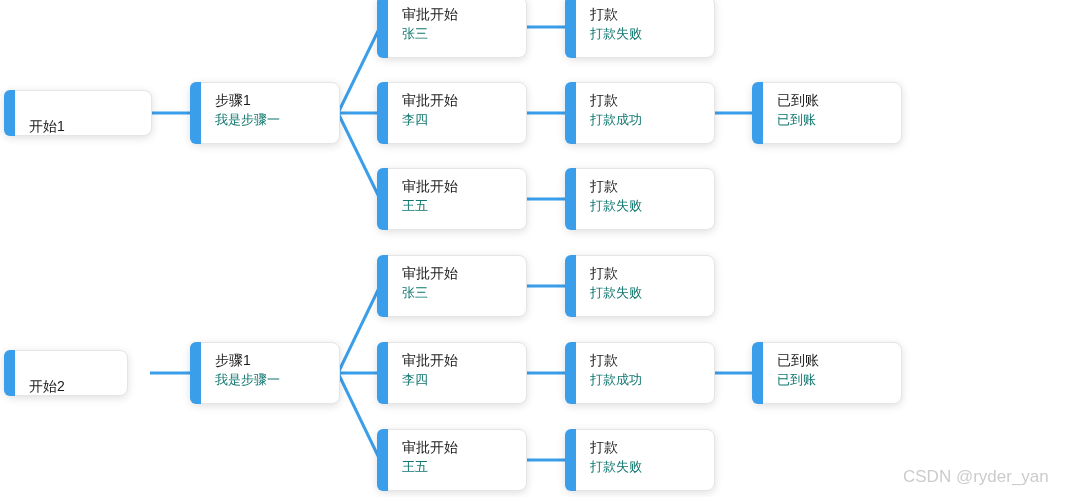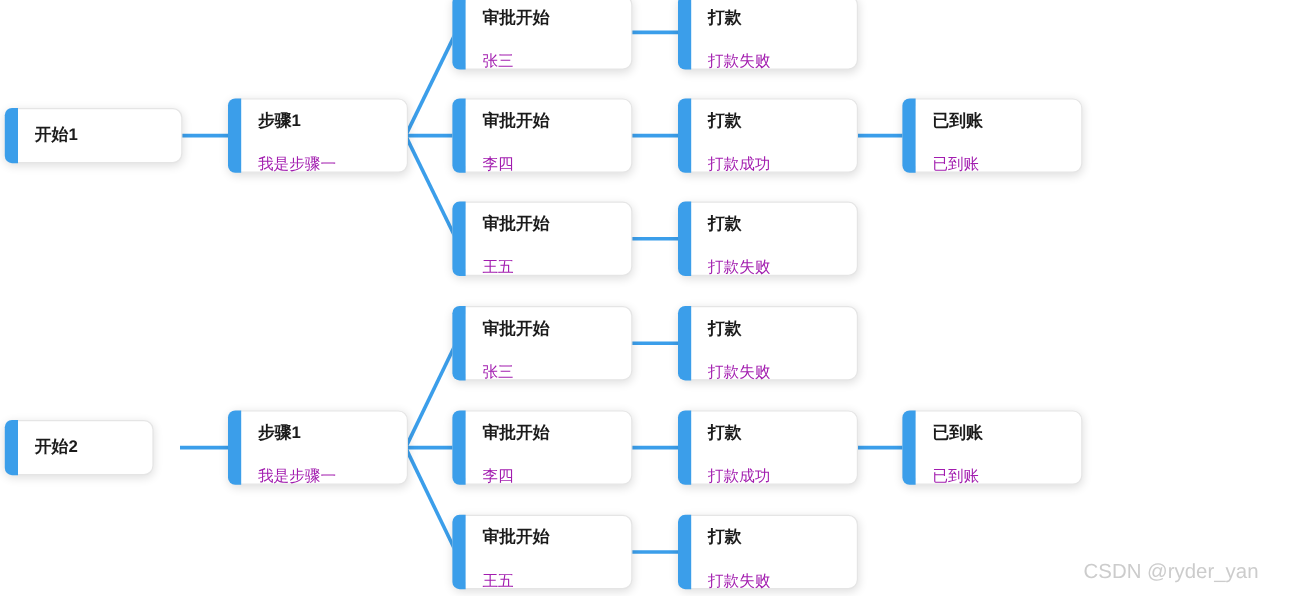--- a/index.html
+++ b/index.html
@@ -14,33 +14,33 @@
   .edges line { stroke: var(--accent); stroke-width: 3; }
   .node {
     position: absolute; z-index: 2;
     width: 150px; box-sizing: border-box;
     background: #ffffff;
     border: 1px solid #e5e5e5;
     border-radius: 8px;
     box-shadow: 0 2px 8px rgba(0,0,0,0.13);
     padding: 9px 10px 9px 24px;
   }
-  .node.one { height: 46px; display: flex; align-items: center; padding-top: 0; padding-bottom: 0; }
+  .node.one { height: 46px; display: flex; align-items: flex-end; padding-top: 0; padding-bottom: 0; }
   .node.two { height: 62px; }
   .node .bar {
     position: absolute; left: -1px; top: -1px; bottom: -1px;
     width: 11px; background: var(--accent);
     border-radius: 6px 0 0 6px;
   }
   .node .title {
-    font-weight: bold; font-size: 14px; color: #1b1b1b; line-height: 1.25;
+    font-weight: normal; font-size: 14px; color: #1b1b1b; line-height: 1.25;
     white-space: nowrap;
   }
   .node .subtitle {
-    font-size: 13px; color: #a21caf; margin-top: 19px; line-height: 1.2;
+    font-size: 13px; color: #0f766e; margin-top: 2px; line-height: 1.2;
     white-space: nowrap;
   }
   .watermark {
     position: absolute; left: 903px; top: 467px; z-index: 3;
     font-size: 17px; color: #cccccc; white-space: nowrap; text-align: center;
   }
 </style>
 </head>
 <body style="background: rgb(255, 255, 255);">
 

